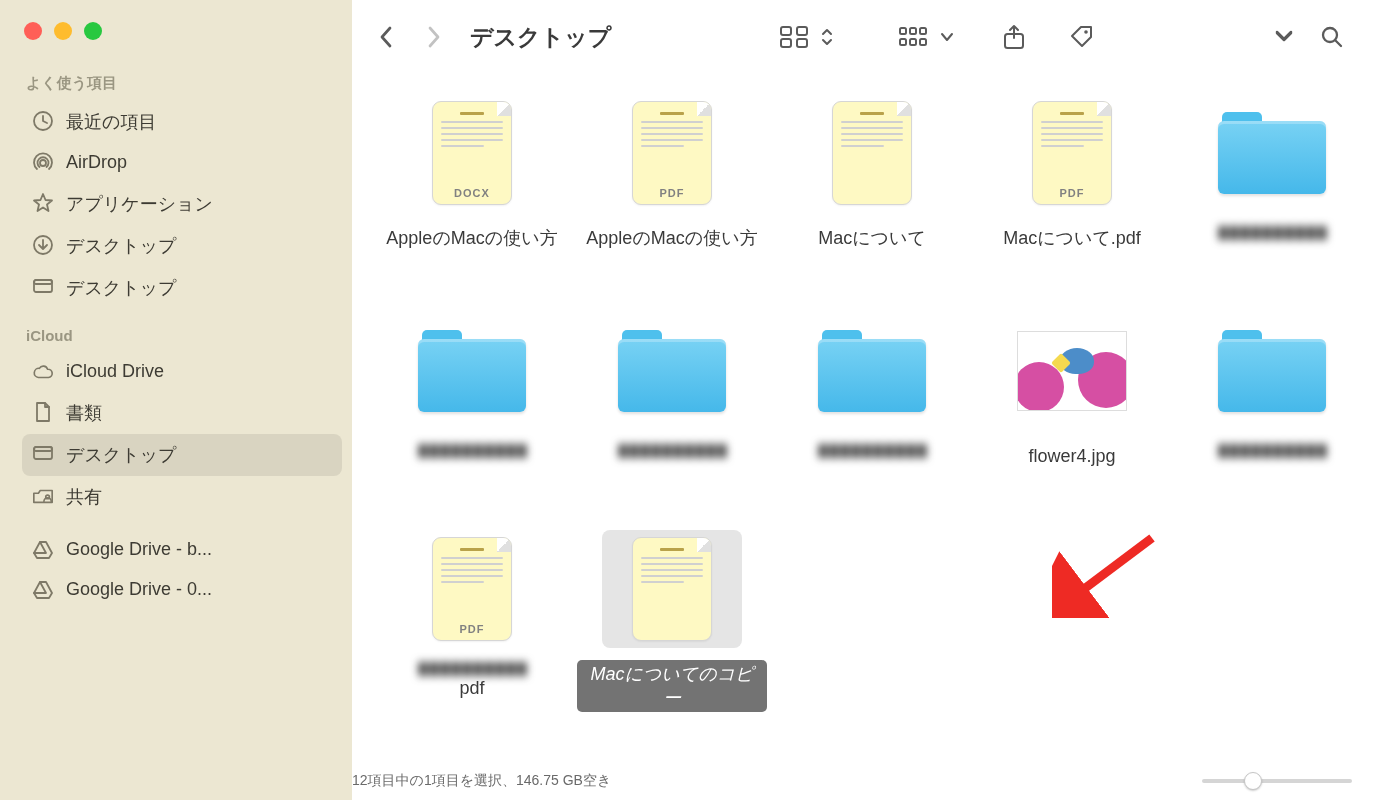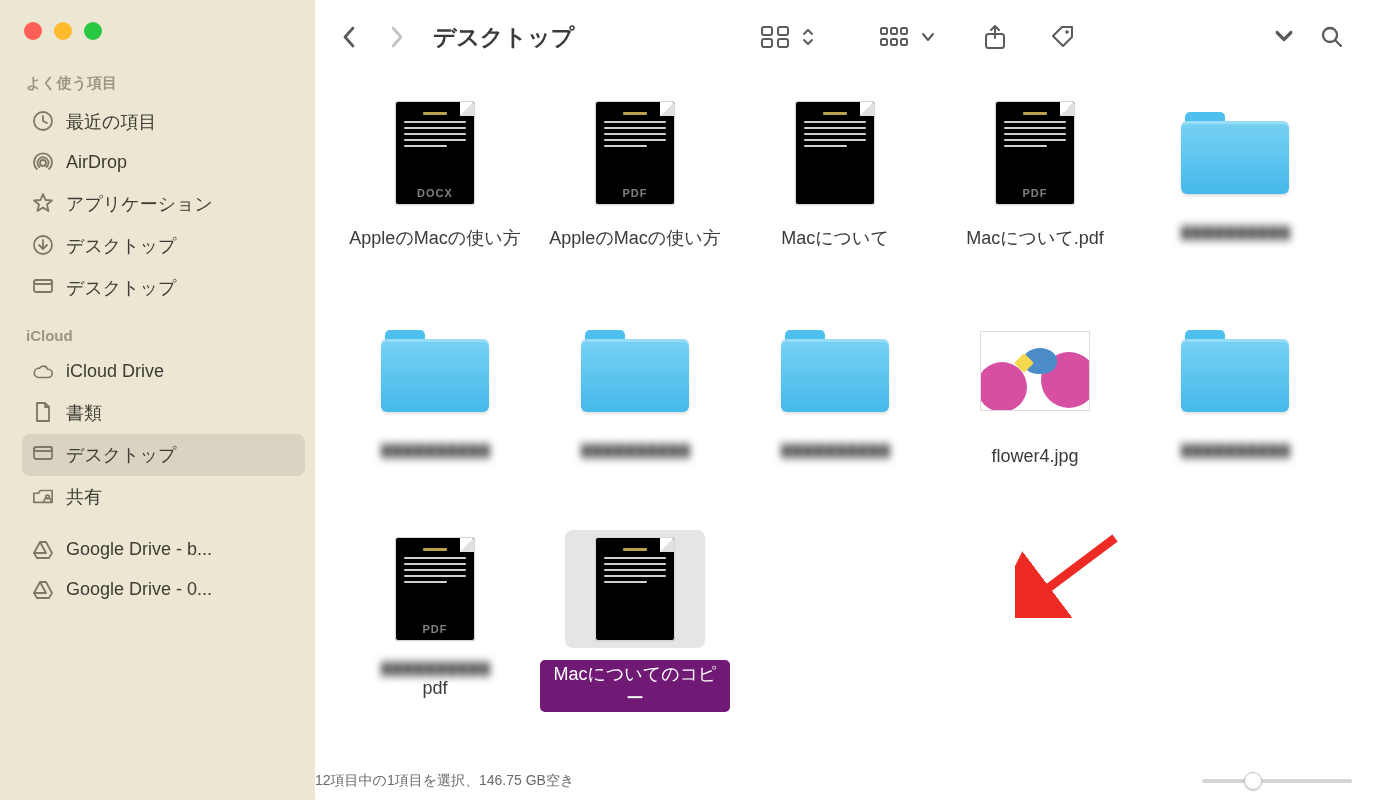--- a/index.html
+++ b/index.html
@@ -1,19 +1,19 @@
 <!DOCTYPE html>
 <html><head>
 <meta charset="utf-8">
 <style>
 * { margin: 0; padding: 0; box-sizing: border-box; font-family: -apple-system, "Helvetica Neue", Arial, sans-serif; }
 body { width: 1376px; height: 800px; background: #fff; display: flex; overflow: hidden; border-top-right-radius: 14px; }
 
 
-.sidebar { width: 315px; background: #ece7d2; padding: 10px 10px 18px 22px; display: flex; flex-direction: column; }
+.sidebar { width: 352px; background: #ece7d2; padding: 10px 10px 18px 22px; display: flex; flex-direction: column; }
 .traffic { display: flex; gap: 12px; padding: 12px 0 28px 2px; }
 .traffic .dot { width: 18px; height: 18px; border-radius: 50%; }
 .dot.red { background: #ff5f57; } .dot.yellow { background: #febc2e; } .dot.green { background: #28c840; }
 .section-title { color: #9a9682; font-size: 15px; font-weight: 600; margin: 6px 0 8px 4px; }
 .side-item { display: flex; align-items: flex-start; gap: 12px; padding: 9px 10px; border-radius: 8px; color: #3d3b33; font-size: 18px; cursor: pointer; }
 .side-item.selected { background: #00000014; }
 .side-icon { width: 22px; height: 22px; color: #7e7967; display: flex; align-items: center; justify-content: center; flex-shrink: 0; }
 .side-item span.label { white-space: nowrap; overflow: hidden; text-overflow: ellipsis; }
 .spacer12 { height: 12px; }
 
@@ -25,24 +25,24 @@
 .title { font-size: 23px; font-weight: 600; color: #3a3a3a; margin-left: 8px; }
 .toolbar .grow { flex: 1; }
 .tgroup { display: flex; align-items: center; gap: 2px; }
 
 
 .content { flex: 1; overflow: auto; padding: 20px 0 0 0; display: grid; grid-template-columns: repeat(5, 200px); gap: 10px 0; justify-content: start; padding-left: 20px; }
 .item { display: flex; flex-direction: column; align-items: center; cursor: pointer; }
 .thumb { width: 140px; height: 118px; display: flex; align-items: center; justify-content: center; border-radius: 8px; }
 .item.selected .thumb { background: #e5e5e5; }
 .ilabel { margin-top: 12px; text-align: center; font-size: 18px; color: #3a3a3a; max-width: 190px; line-height: 1.35; padding: 2px 8px; border-radius: 5px;}
-.item.selected .ilabel { background: #701a75; color: #fff; }
-
-
-.doc { width: 80px; height: 104px; background: #000000; border: 1px solid #d6d6d6; border-radius: 3px; position: relative; box-shadow: 0 1px 2px rgba(0,0,0,.06); overflow: hidden; }
+.item.selected .ilabel { background: #737373; color: #fff; font-style: italic; }
+
+
+.doc { width: 80px; height: 104px; background: #fef9c3; border: 1px solid #d6d6d6; border-radius: 9px; position: relative; box-shadow: 0 1px 2px rgba(0,0,0,.06); overflow: hidden; }
 .doc::before { content: ""; position: absolute; top: 0; right: 0; width: 14px; height: 14px; background: linear-gradient(135deg, #fff 50%, #e0e0e0 50%); }
 .doc .lines { position: absolute; top: 10px; left: 8px; right: 8px; bottom: 22px; }
 .doc .lines div { height: 2px; background: #d0d0d0; margin-bottom: 4px; border-radius: 1px; }
 .doc .lines div:nth-child(1){ width:40%; height:3px; background:#b9a24a; margin:0 auto 6px; }
 .doc .lines div:nth-child(2),.doc .lines div:nth-child(3),.doc .lines div:nth-child(4),.doc .lines div:nth-child(5){ width:100%; }
 .doc .lines div:nth-child(6){ width:70%; }
 .doc .badge { position: absolute; bottom: 5px; left: 0; right: 0; text-align: center; font-size: 11px; letter-spacing: 1px; color: #818181; font-weight: 600; }
 
 
 .folder { width: 108px; height: 82px; position: relative; }

